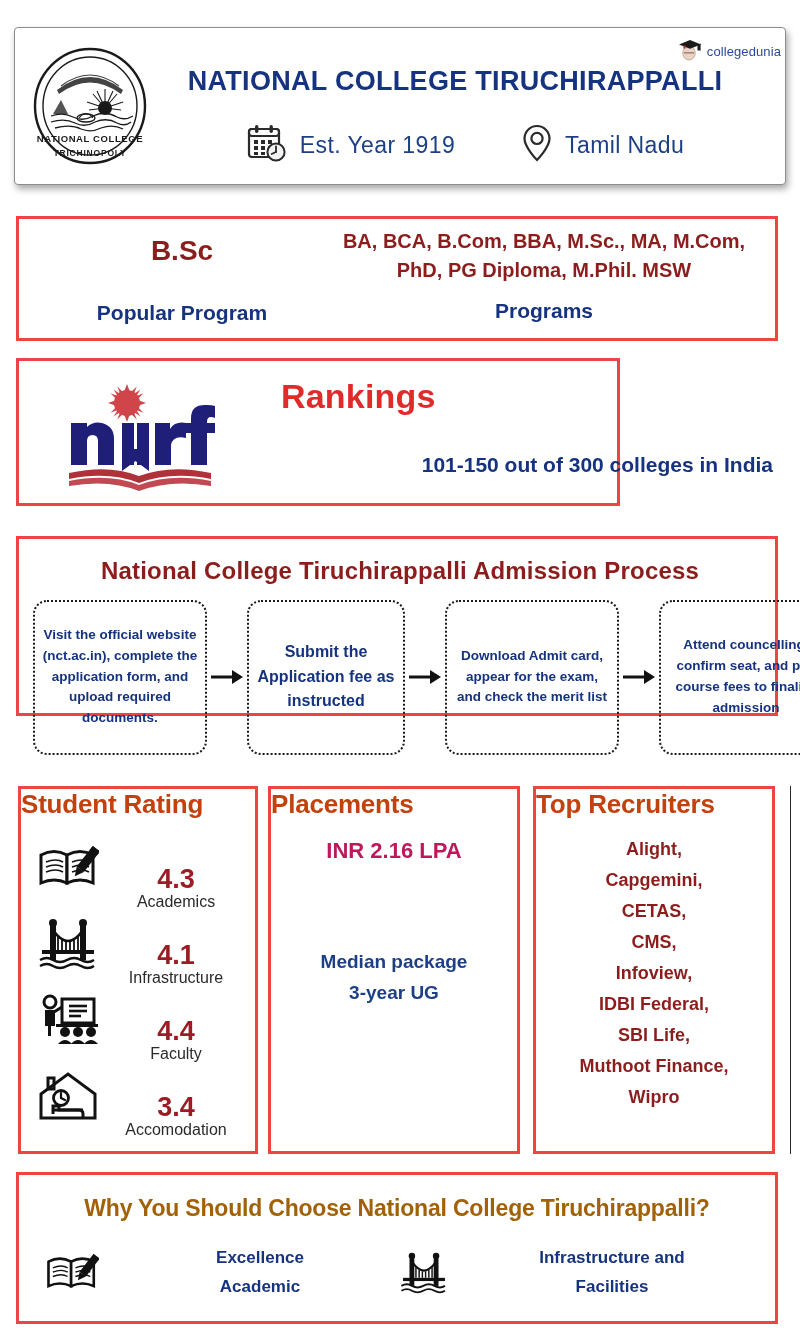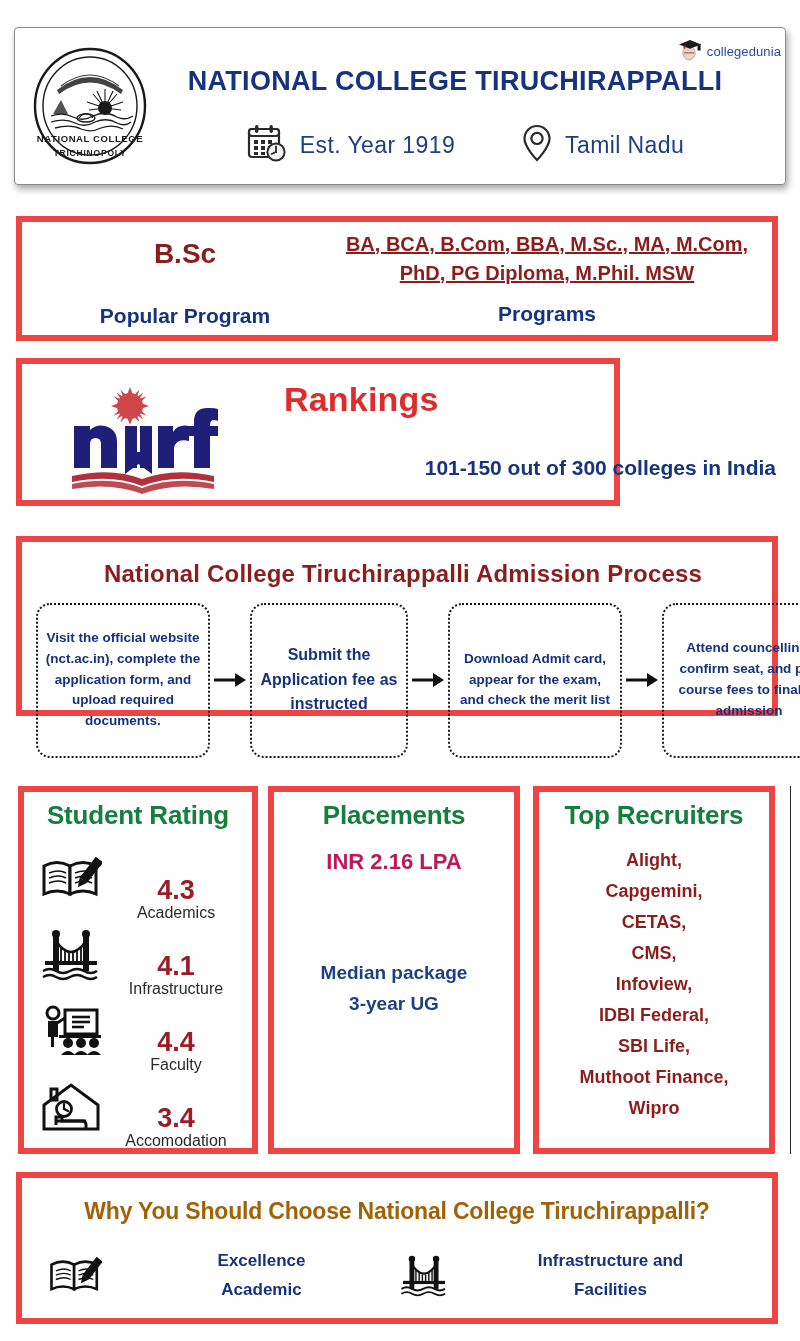--- a/index.html
+++ b/index.html
@@ -8,21 +8,21 @@
     background:#ffffff;
     font-family:"Liberation Sans", sans-serif;
     overflow:hidden;
     position:relative;
   }
   .page{width:800px;height:1341px;position:relative;box-sizing:border-box;}
 
   
   .card{
     background:#fff;
-    border:6px solid #ef4444;
+    border:3px solid #ef4444;
     box-sizing:border-box;
     position:absolute;
   }
 
   
   #header-card{
     left:14px;top:27px;width:772px;height:158px;
     border:1px solid #8d8d8d;
     border-radius:4px;
     box-shadow:2px 4px 7px rgba(0,0,0,.35);
@@ -60,21 +60,21 @@
     position:absolute;left:300px;top:8px;width:450px;text-align:center;
   }
   .val-red{
     color:#8c1d1d;font-weight:bold;
   }
   .lbl-blue{
     color:#15337e;font-weight:bold;
   }
   #popular-program-value{font-size:28px;}
   #popular-program-label{font-size:21px;margin-top:34px;}
-  #programs-value{font-size:20px;line-height:1.45;text-decoration:underline;}
+  #programs-value{font-size:20px;line-height:1.45;}
   #programs-label{font-size:21px;margin-top:14px;}
 
   
   #rankings-card{left:16px;top:358px;width:604px;height:148px;}
   #nirf-logo{position:absolute;left:46px;top:18px;width:180px;height:115px;}
   #rankings-title{
     position:absolute;left:262px;top:16px;
     font-size:34px;font-weight:bold;color:#e02b2b;letter-spacing:.2px;
   }
   #ranking-value{
@@ -111,22 +111,22 @@
 
   
   #rating-card{left:18px;top:786px;width:240px;height:368px;}
   #placements-card{left:268px;top:786px;width:252px;height:368px;}
   #recruiters-card{left:533px;top:786px;width:242px;height:368px;}
   #edge-sliver{
     position:absolute;left:790px;top:786px;width:10px;height:368px;
     border-left:1px solid #2a2a2a;box-sizing:border-box;
   }
   .card-heading{
-    text-align:center;font-size:26px;font-weight:bold;color:#15803d;
-    margin-top:8px;letter-spacing:-.2px;
+    text-align:left;font-size:26px;font-weight:bold;color:#c2410c;
+    margin-top:0;letter-spacing:-.2px;
   }
   #rating-rows{margin-top:10px;}
   .rating-row{
     display:flex;align-items:center;height:76px;padding-left:12px;
   }
   .rating-icon{flex:0 0 70px;display:flex;align-items:center;justify-content:center;}
   .rating-text{flex:1;text-align:center;padding-right:6px;}
   .rating-score{font-size:27px;font-weight:bold;color:#9b1c25;line-height:1.05;margin-top:40px;}
   .rating-label{font-size:16px;color:#2a2a2a;}
 

